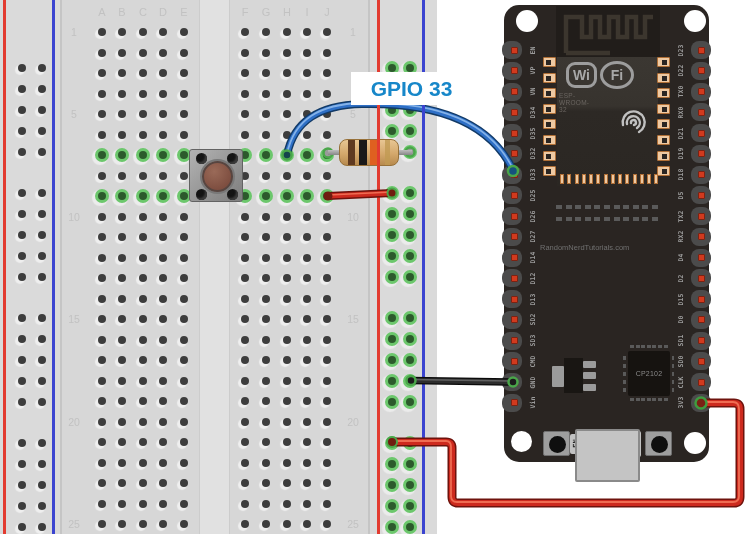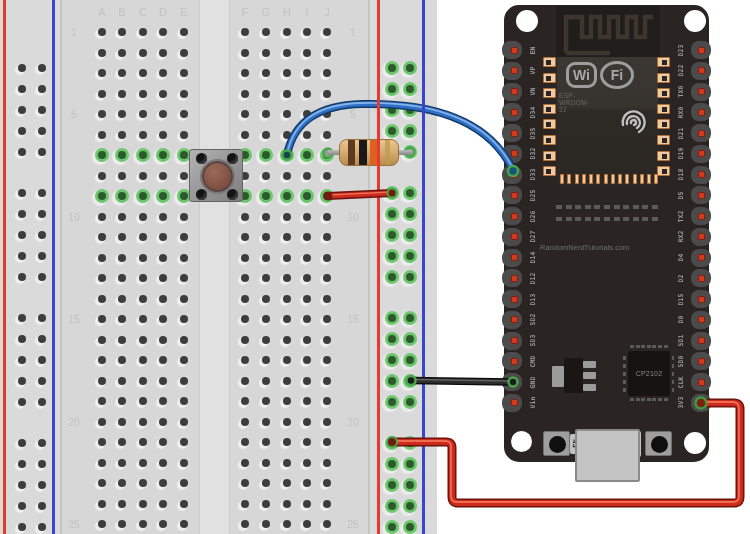--- a/index.html
+++ b/index.html
@@ -769,14 +769,15 @@
     </g>
     <g>
       <path d="M 392,442 H 446 Q 452,442 452,448 V 497 Q 452,503 458,503 H 734 Q 740,503 740,497 V 409 Q 740,403 734,403 H 701" stroke="#6e130d" stroke-width="9" fill="none" stroke-linecap="round"></path>
       <path d="M 392,442 H 446 Q 452,442 452,448 V 497 Q 452,503 458,503 H 734 Q 740,503 740,497 V 409 Q 740,403 734,403 H 701" stroke="#cd2a1e" stroke-width="6" fill="none" stroke-linecap="round"></path>
       <path d="M 392,441 H 446 Q 451,441 451,447 V 496 Q 451,502 457,502 H 733 Q 739,502 739,496 V 409 Q 739,402 733,402 H 701" stroke="#ef6c52" stroke-width="1.8" fill="none" stroke-linecap="round"></path>
       <circle cx="392" cy="442" r="5" fill="#6f1d10" stroke="#4aa64a" stroke-width="2"></circle>
       <circle cx="701" cy="403" r="5.5" fill="#7a2114" stroke="#3f9b3f" stroke-width="2.5"></circle>
     </g>
   </svg>
 
+  <div class="gpio-label" style="color: rgb(23, 135, 201);">GPIO 33</div>
 
 </div>
 
 </body></html>

